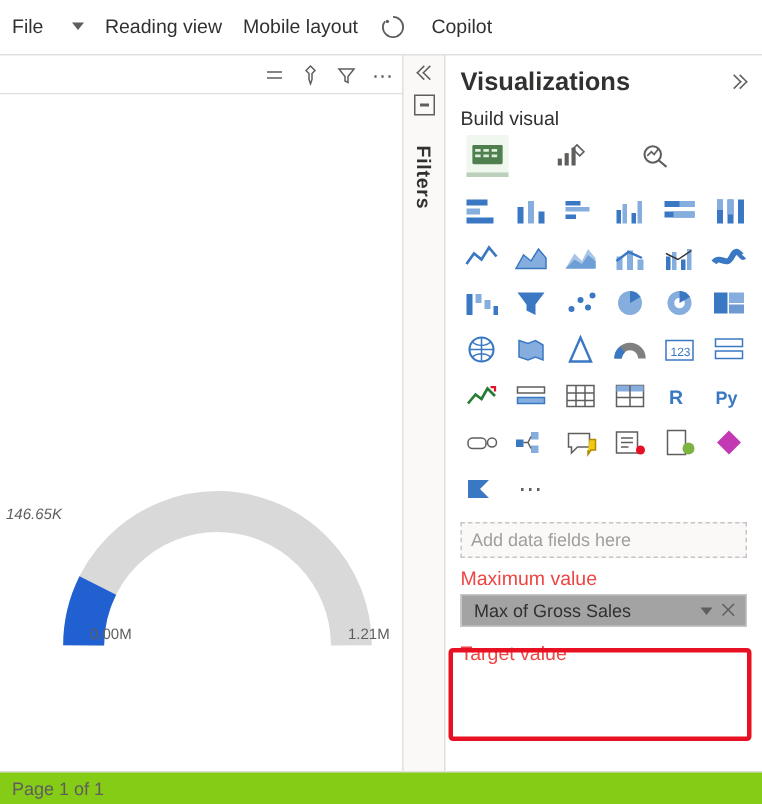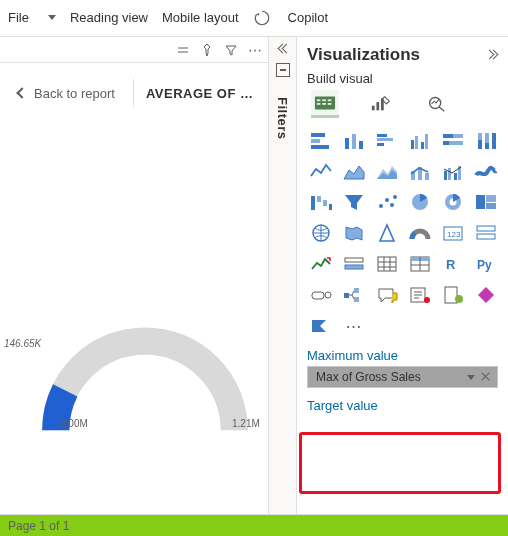--- a/index.html
+++ b/index.html
@@ -40,21 +40,21 @@
   .build-row{display:flex;align-items:center;gap:4px;margin-bottom:4px;}
   .tabrow{display:flex;gap:28px;margin:4px 0 10px 4px;}
   .tabic{width:28px;height:28px;display:flex;align-items:center;justify-content:center;border-bottom:3px solid transparent;cursor:pointer;}
   .tabic.sel{background:#f0f7ee;border-bottom:3px solid #bad0ba;}
   .tabsvg{width:22px;height:20px;}
   .viz-grid{display:grid;grid-template-columns:repeat(6,28px);grid-auto-rows:26px;gap:5px 5px;margin-bottom:8px;}
   .vz{width:28px;height:24px;display:flex;align-items:center;justify-content:center;cursor:pointer;}
   .vz svg{width:24px;height:20px;}
   .morebtn{grid-column:2;display:flex;align-items:center;justify-content:center;font-size:16px;color:#605e5c;letter-spacing:1px;}
   .fieldwell{border:1px dashed #c8c6c4;background:#faf9f8;color:#a19f9d;padding:4px 6px;margin:2px 0 6px 0;font-size:12px;}
-  .section-lbl{font-size:13px;color:#0369a1;margin:4px 0 3px 0;}
+  .section-lbl{font-size:13px;color:#ef4444;margin:4px 0 3px 0;}
   .pill{border:1px solid #c8c6c4;background:#a3a3a3;display:flex;align-items:center;padding:3px 4px 3px 8px;font-size:12px;gap:4px;}
   .pill .sp{flex:1;}
   .xbtn{width:14px;height:14px;position:relative;cursor:pointer;}
   .xbtn:before,.xbtn:after{content:"";position:absolute;left:6px;top:1px;width:1.2px;height:11px;background:#605e5c;}
   .xbtn:before{transform:rotate(45deg);} .xbtn:after{transform:rotate(-45deg);}
   .chevd{width:0;height:0;border-left:4px solid transparent;border-right:4px solid transparent;border-top:5px solid #605e5c;}
   .redbox{position:absolute;border:3px solid #e81123;border-radius:3px;pointer-events:none;}
   .footer{position:absolute;left:0;right:0;bottom:0;height:22px;border-top:1px solid #e1dfdd;display:flex;align-items:center;padding-left:8px;font-size:12px;color:#605e5c;background:#84cc16;}
   .copilot-svg{width:18px;height:18px;}
 </style>
@@ -92,28 +92,20 @@
           </svg>
         </span>
       <span class="mini-ic">
           <svg viewBox="0 0 14 14">
             <path fill="none" stroke="#605e5c" d="M2 3h10l-4 5v4l-2-1V8z"></path>
           </svg>
         </span>
       <span class="mini-ic" style="font-size:14px;color:#605e5c;">⋯</span>
     </div>
     <div class="canvas-body">
-      <div class="subhdr">
-        <div class="backlink">
-          <span class="chevleft"></span>
-          <span>Back to report</span>
-        </div>
-        <div class="vdiv"></div>
-        <div class="avgtitle">AVERAGE OF …</div>
-      </div>
 
       <div class="glabel gmin">146.65K</div>
       <svg class="gauge-svg" style="position:absolute;left:40px;top:260px;" viewBox="0 0 200 110">
         <path d="M15 100 A85 85 0 0 1 185 100" fill="none" stroke="#d9d9d9" stroke-width="26"></path>
         <path d="M15 100 A85 85 0 0 1 24 62" fill="none" stroke="#2060d0" stroke-width="26"></path>
       </svg>
       <div class="glabel g0">0.00M</div>
       <div class="glabel gmax">1.21M</div>
     </div>
   </div>
@@ -401,20 +393,21 @@
         </div>
 
       <div class="vz">
           <svg viewBox="0 0 24 20">
             <path d="M3 4h14l-6 6 6 6H3z" fill="#3a78c3"></path>
           </svg>
         </div>
       <div class="vz morebtn">⋯</div>
     </div>
 
+    <div class="fieldwell">Add data fields here</div>
 
     <div class="section-lbl">Maximum value</div>
     <div class="pill">
       <span>Max of Gross Sales</span>
       <span class="sp"></span>
       <span class="chevd"></span>
       <span class="xbtn"></span>
     </div>
 
     <div class="section-lbl" style="margin-top:10px;">Target value</div>

